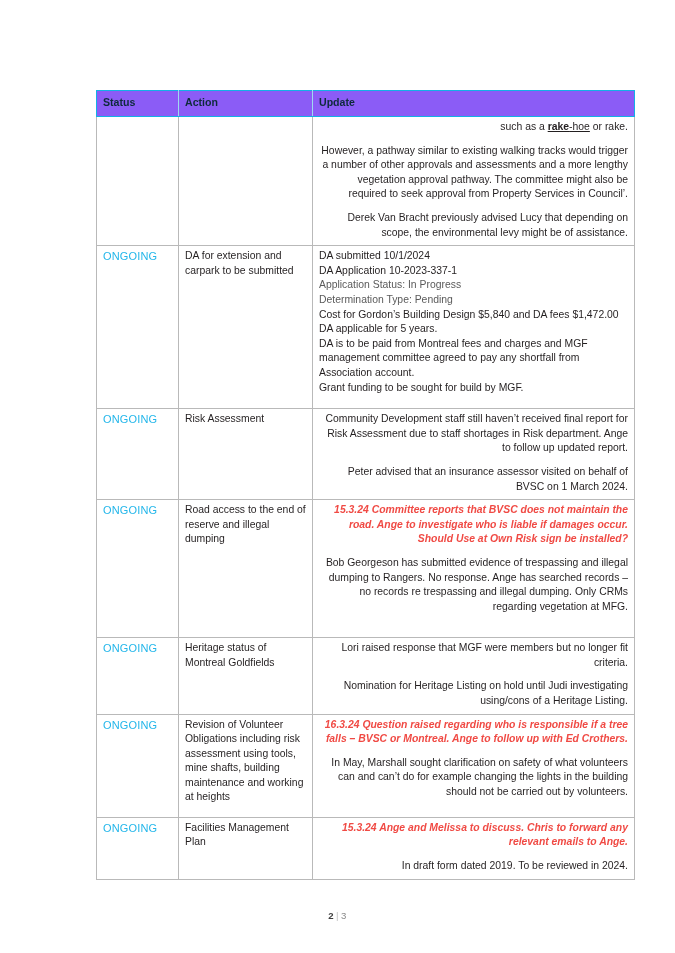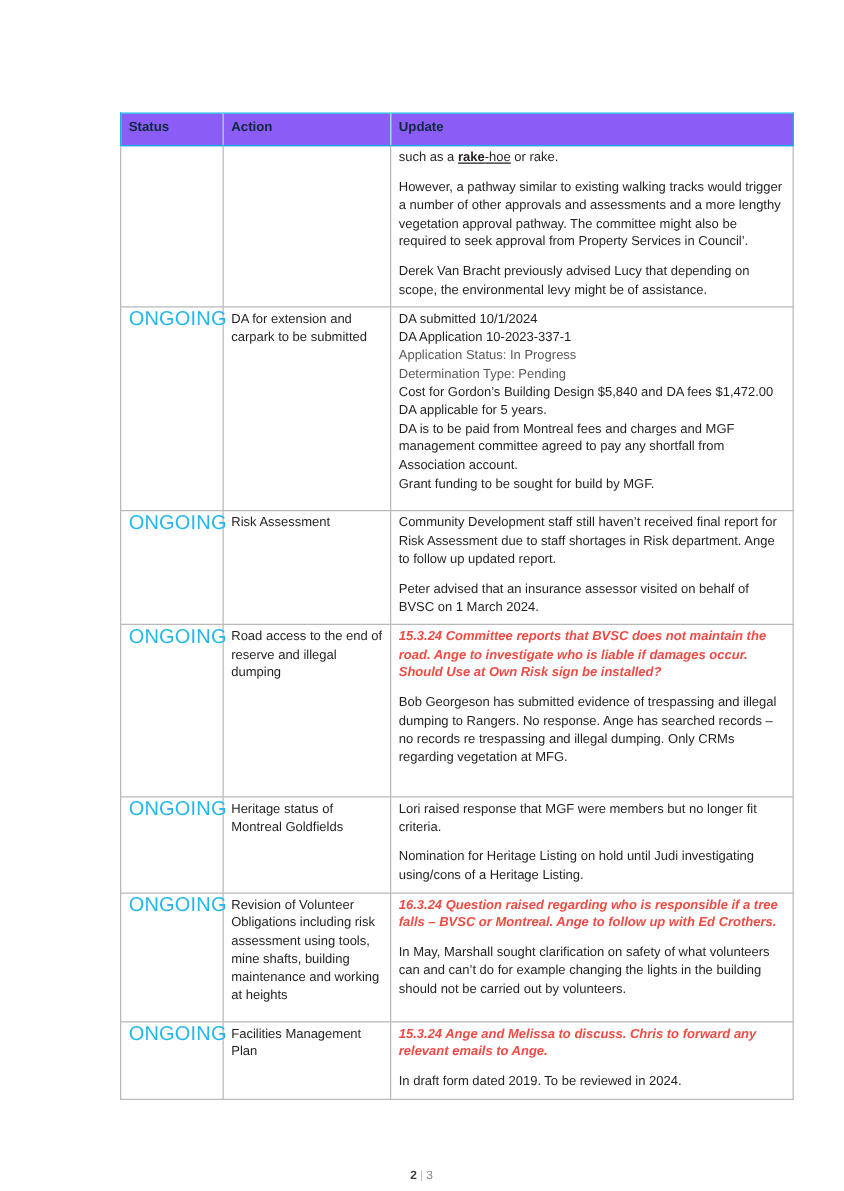--- a/index.html
+++ b/index.html
@@ -74,28 +74,29 @@
     border-left-color: #9fd9ef;
     border-right-color: #9fd9ef;
     height: 17px;
   }
   .minutes-table thead th:first-child { border-left-color: #13b0e6; }
   .minutes-table thead th:last-child { border-right-color: #13b0e6; }
 
   
   .status {
     color: #23b6ea;
-    font-size: 16px;
+    font-size: 11px;
     letter-spacing: 0.15px;
     white-space: nowrap;
   }
 
   
   p.pg {
     margin: 0 0 9px 0;
+    text-align: right;
   }
   p.pg:last-child { margin-bottom: 0; }
   p.tight {
     margin: 0;
   }
 
   .red-note {
     color: #f04a44;
     font-style: italic;
     font-weight: bold;
@@ -122,21 +123,20 @@
   
   .doc-footer {
     position: absolute;
     top: 910px;
     left: 0;
     width: 675px;
     text-align: center;
     font-size: 9.6px;
     color: #8a8a8a;
     letter-spacing: 0.4px;
-    margin-top: 25px;
   }
   .doc-footer .cur {
     font-weight: bold;
     color: #3d3d3d;
   }
   .doc-footer .sep {
     color: #bdbdbd;
     padding: 0 2px;
   }
 </style>

